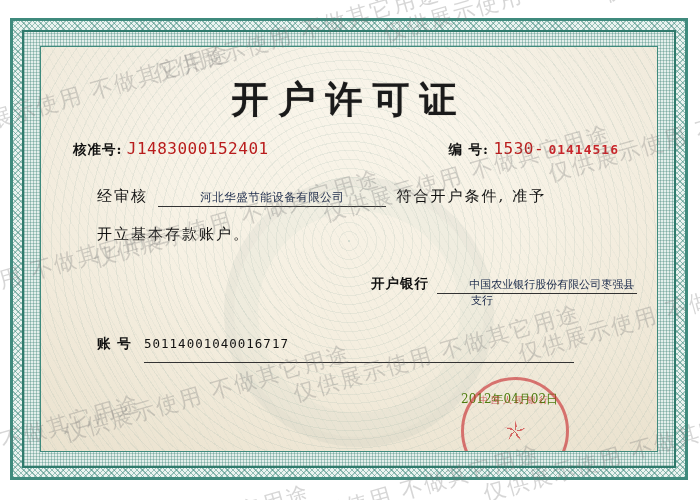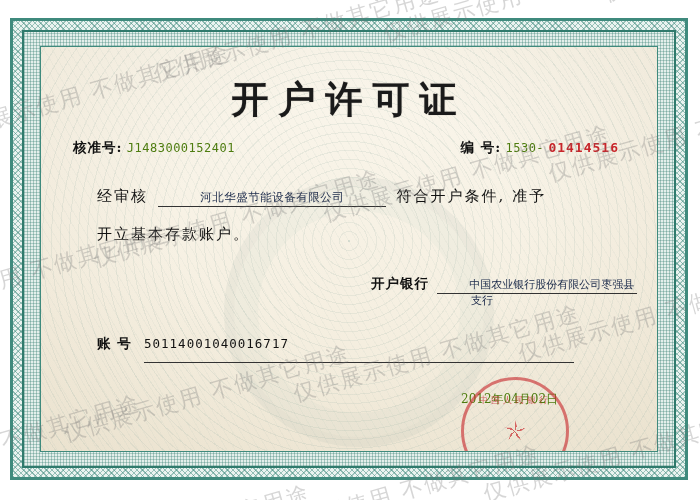--- a/index.html
+++ b/index.html
@@ -123,22 +123,22 @@
     font-size: 13.5px;
     white-space: nowrap;
   }
   .lbl {
     font-weight: bold;
     letter-spacing: 1px;
     color: #111;
   }
   .val-print {
     font-family: "DejaVu Sans Mono", monospace;
-    color: #4d7c0f;
-    font-size: 12px;
+    color: #b91c1c;
+    font-size: 16px;
     letter-spacing: 0.5px;
   }
 
   
   .r-approve { top: 92px; left: 32px; }
   .r-number  { top: 92px; right: 38px; }
   .num-red {
     font-family: "DejaVu Sans Mono", monospace;
     color: #c8252a;
     font-size: 13px;

